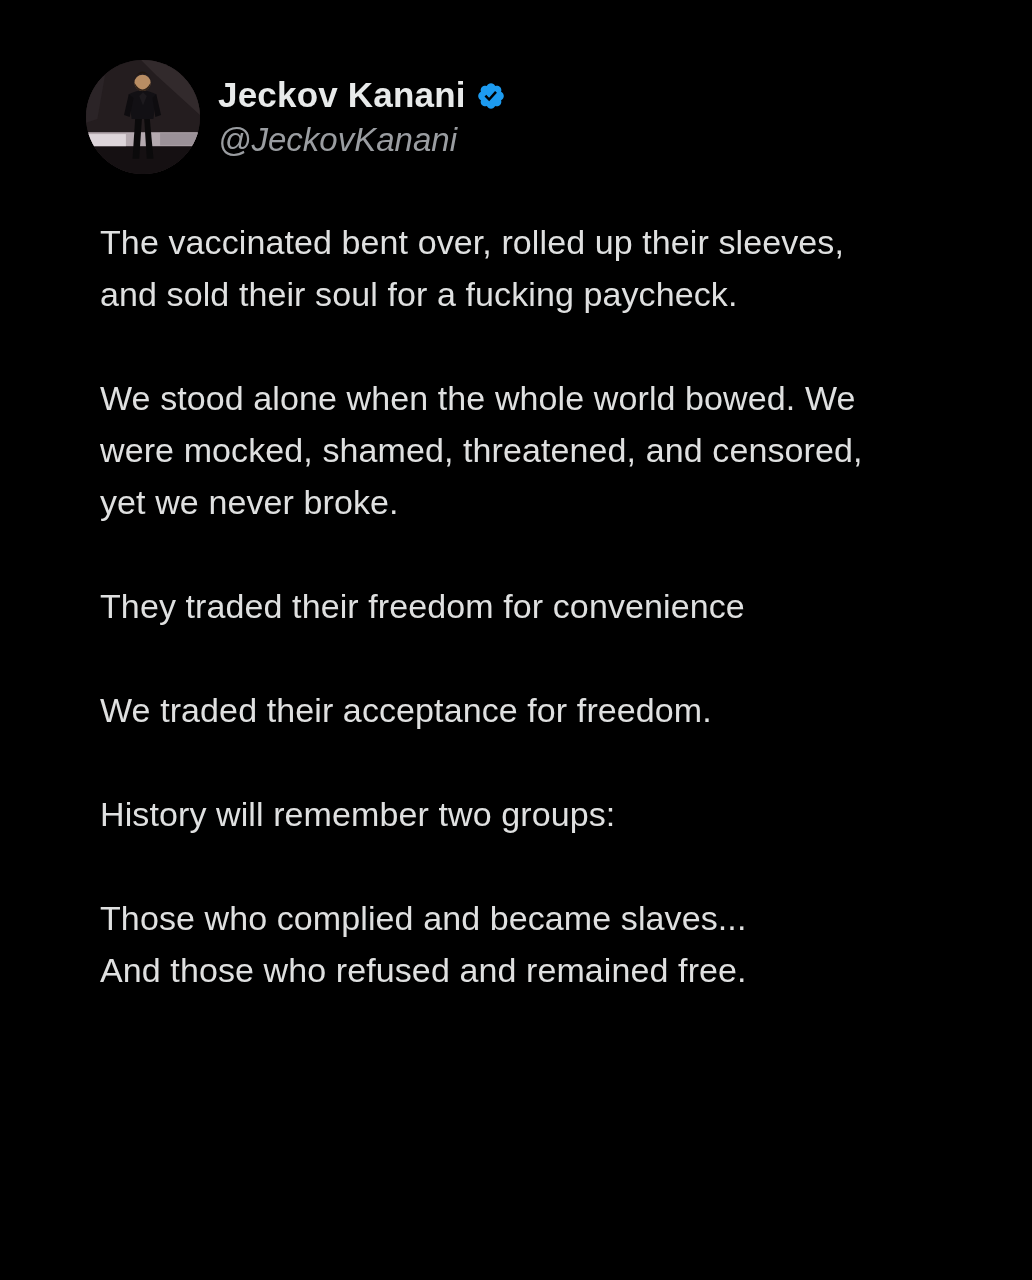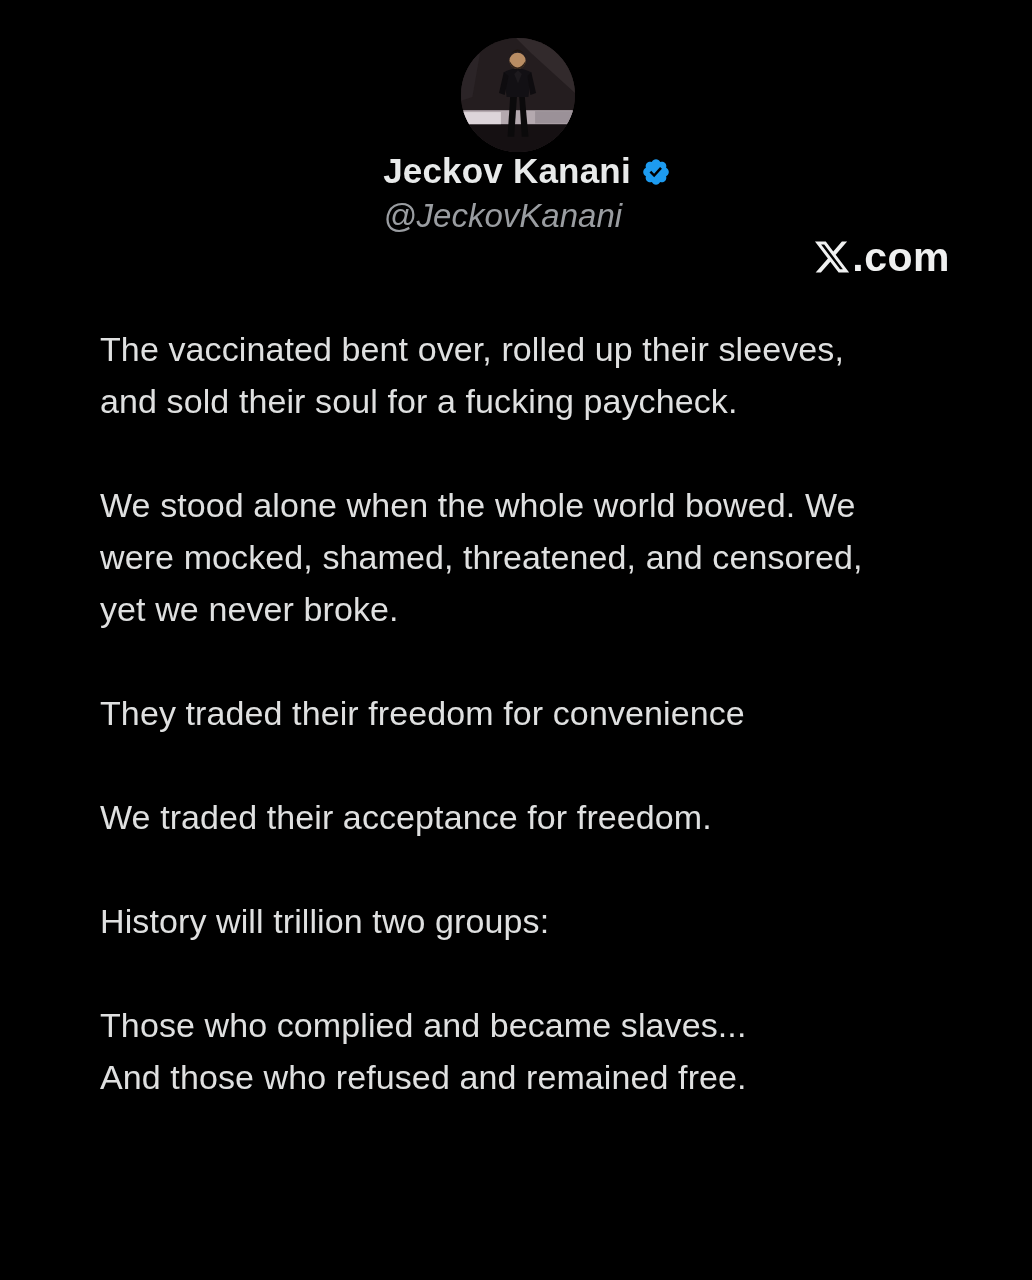--- a/index.html
+++ b/index.html
@@ -13,22 +13,21 @@
     height: 1280px;
     background: #000000;
     overflow: hidden;
     font-family: "Liberation Sans", sans-serif;
     -webkit-font-smoothing: antialiased;
   }
   
   .tweet-header {
     display: flex;
     align-items: center;
-    padding: 38px 82px 0 86px;
-    flex-direction: column;
+    padding: 60px 82px 0 86px;
   }
   .avatar {
     flex: 0 0 auto;
     width: 114px;
     height: 114px;
     border-radius: 50%;
     overflow: hidden;
     background: #241d1f;
   }
   .avatar svg { display: block; width: 100%; height: 100%; }
@@ -117,35 +116,29 @@
     <div class="id-block">
       <div class="name-row">
         <span class="display-name">Jeckov Kanani</span>
         <svg class="verified-badge" viewBox="0 0 24 24" aria-hidden="true">
           <path fill="#1d9bf0" fill-rule="evenodd" d="M22.25 12c0-1.43-.88-2.67-2.19-3.34.46-1.39.2-2.9-.81-3.91s-2.52-1.27-3.91-.81c-.66-1.31-1.91-2.19-3.34-2.19s-2.67.88-3.33 2.19c-1.4-.46-2.91-.2-3.92.81s-1.26 2.52-.8 3.91c-1.31.67-2.2 1.91-2.2 3.34s.89 2.67 2.2 3.34c-.46 1.39-.21 2.9.8 3.91s2.52 1.26 3.91.81c.67 1.31 1.91 2.19 3.34 2.19s2.68-.88 3.34-2.19c1.39.45 2.9.2 3.91-.81s1.27-2.52.81-3.91c1.31-.67 2.19-1.91 2.19-3.34zm-11.71 4.2L6.8 12.46l1.41-1.42 2.26 2.26 4.8-5.23 1.47 1.36-6.2 6.77z"></path>
         </svg>
       </div>
       <span class="user-handle">@JeckovKanani</span>
     </div>
 
-    <div class="watermark">
-      <svg class="x-logo" viewBox="0 0 24 24" aria-hidden="true">
-        <path fill="#eff0f0" d="M18.244 2.25h3.308l-7.227 8.26 8.502 11.24H16.17l-5.214-6.817L4.99 21.75H1.68l7.73-8.835L1.254 2.25H8.08l4.713 6.231 5.45-6.231zm-1.161 17.52h1.833L7.084 4.126H5.117l11.966 15.644z"></path>
-      </svg>
-      <span class="suffix">.com</span>
-    </div>
 
   </header>
 
   <main class="tweet-body">
     <p>The vaccinated bent over, rolled up their sleeves,
 and sold their soul for a fucking paycheck.</p>
     <p>We stood alone when the whole world bowed. We
 were mocked, shamed, threatened, and censored,
 yet we never broke.</p>
     <p>They traded their freedom for convenience</p>
     <p>We traded their acceptance for freedom.</p>
-    <p>History will trillion two groups:</p>
+    <p>History will remember two groups:</p>
     <p>Those who complied and became slaves...
 And those who refused and remained free.</p>
   </main>
 
 </div>
 
 </body></html>

